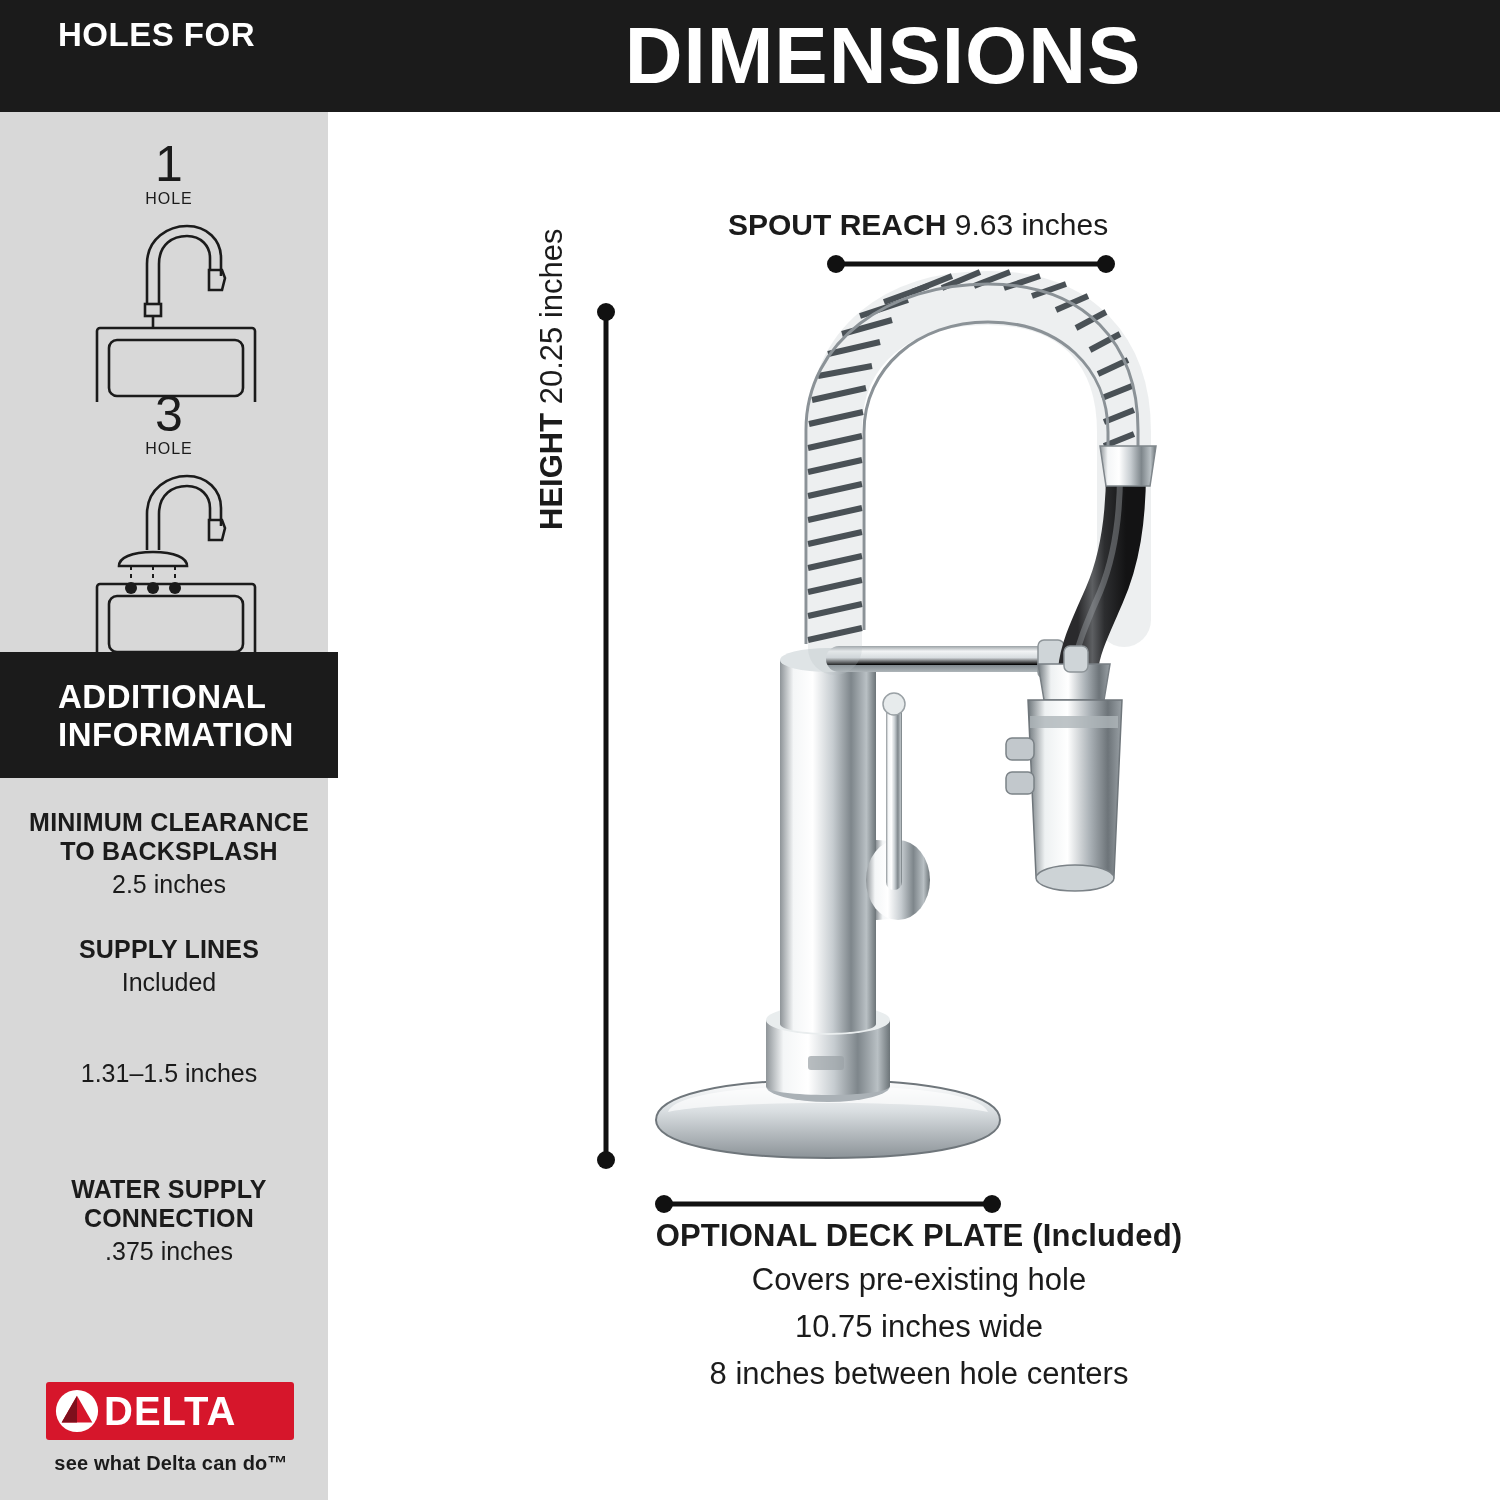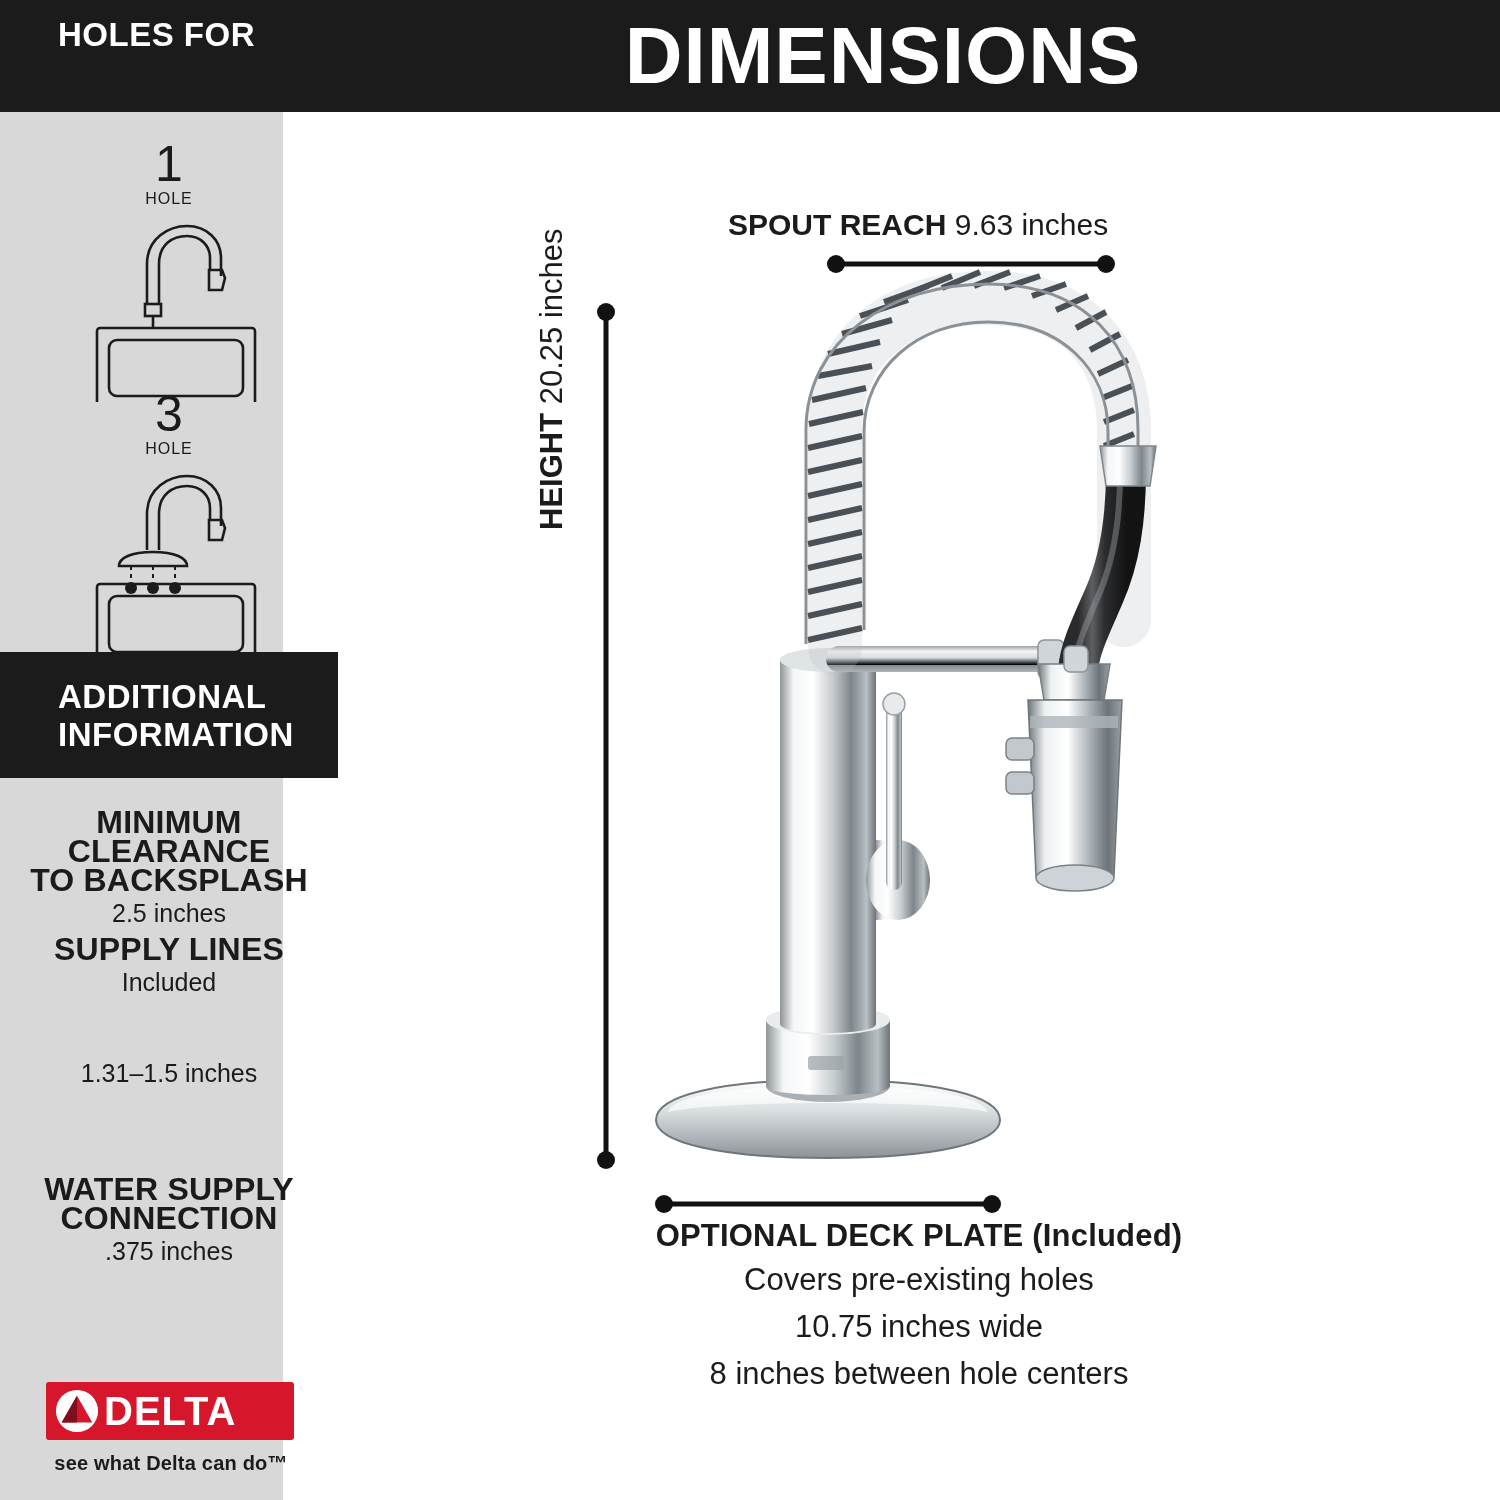--- a/index.html
+++ b/index.html
@@ -19,21 +19,21 @@
     height: 1500px;
     overflow: hidden;
     background: #ffffff;
   }
 
   
   .sidebar {
     position: absolute;
     left: 0;
     top: 0;
-    width: 283px;
+    width: 328px;
     height: 1500px;
     background: #d8d8d8;
   }
   .sidebar-header {
     position: absolute;
     left: 0;
     width: 338px;
     background: #1b1b1b;
     color: #ffffff;
     font-weight: bold;
@@ -77,21 +77,21 @@
   
   .info-item {
     position: absolute;
     left: 0;
     width: 338px;
     text-align: center;
     color: #1b1b1b;
   }
   .info-title {
     font-weight: bold;
-    font-size: 32px;
+    font-size: 25px;
     line-height: 29px;
     letter-spacing: 0.2px;
   }
   .info-value {
     font-size: 25px;
     line-height: 30px;
     margin-top: 3px;
     font-weight: normal;
   }
   #info-0 { top: 808px; }
@@ -480,18 +480,18 @@
         </g>
 
         <g>
           <rect x="726" y="646" width="24" height="26" rx="6" fill="#cfd5d8" stroke="#8d9498" stroke-width="1.5"></rect>
         </g>
       </g>
     </svg>
 
     <div class="deck-block">
       <div class="deck-title">OPTIONAL DECK PLATE (Included)</div>
-      <div class="deck-line">Covers pre-existing holes</div>
+      <div class="deck-line">Covers pre-existing hole</div>
       <div class="deck-line">10.75 inches wide</div>
       <div class="deck-line">8 inches between hole centers</div>
     </div>
   </div>
 </div>
 
 </body></html>

